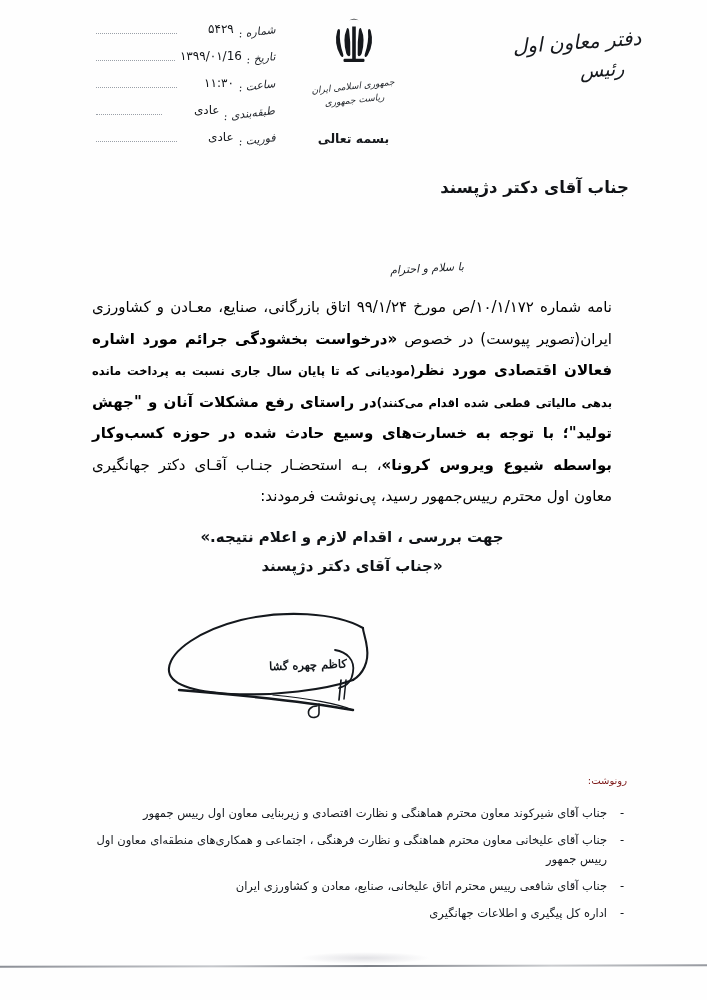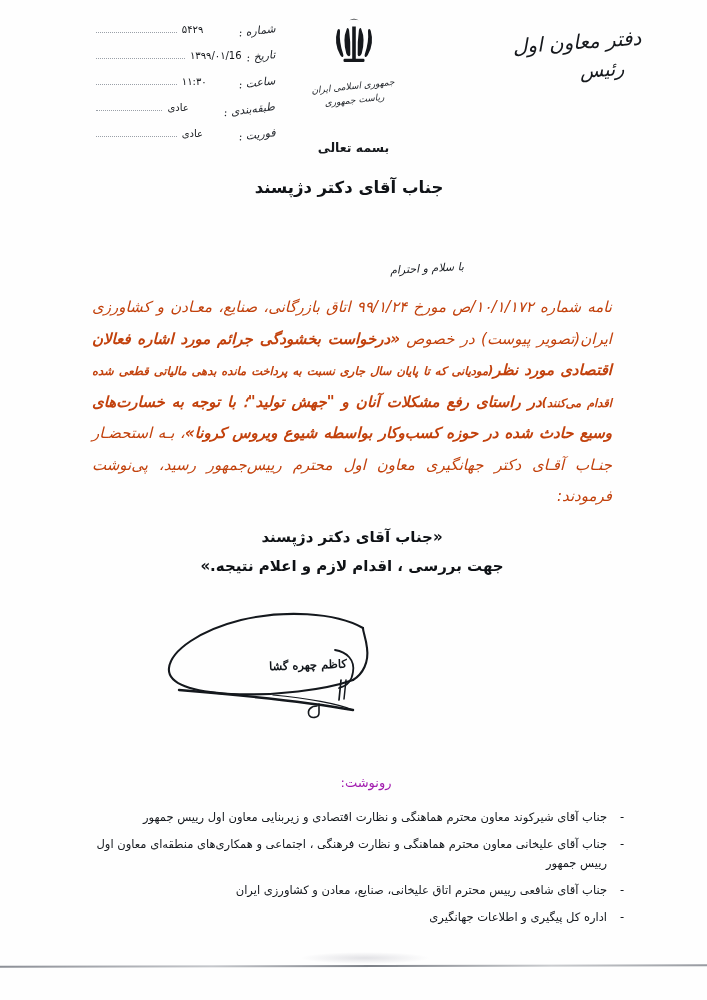--- a/index.html
+++ b/index.html
@@ -72,21 +72,21 @@
     text-align: center;
     font-family: "DejaVu Serif", "Liberation Serif", serif;
     font-size: 9px;
     font-style: italic;
     color: #22262b;
     line-height: 1.5;
     transform: rotate(-6deg);
   }
   .basmala {
     position: absolute;
-    top: 140px;
+    top: 131px;
     left: 0;
     right: 0;
     text-align: center;
     font-size: 12.5px;
     font-weight: bold;
     color: #16191d;
   }
 
   
   .meta {
@@ -106,42 +106,42 @@
   .meta-label {
     font-family: "DejaVu Serif", "Liberation Serif", serif;
     font-size: 11px;
     font-style: italic;
     color: #20242a;
     white-space: nowrap;
     transform: rotate(-7deg);
     transform-origin: right bottom;
   }
   .meta-value {
-    font-size: 10px;
+    font-size: 12px;
     color: #111418;
     white-space: nowrap;
     letter-spacing: 0.4px;
     min-width: 52px;
-    text-align: left;
+    text-align: right;
   }
   .meta-rule {
     flex: 1 1 auto;
     height: 9px;
     border-bottom: 1px dotted #9aa0a8;
     margin-bottom: 2px;
     min-width: 28px;
   }
 
   
   .addressee {
     position: absolute;
     top: 178px;
     right: 78px;
     width: 560px;
-    text-align: center;
+    text-align: right;
   }
   .addressee .line {
     font-size: 16.5px;
     font-weight: bold;
     color: #101317;
     letter-spacing: 0.2px;
     margin-bottom: 9px;
   }
 
   .salutation {
@@ -160,22 +160,21 @@
   
   .body-text {
     position: absolute;
     top: 292px;
     right: 95px;
     width: 520px;
     text-align: justify;
     text-align-last: right;
     font-size: 15px;
     line-height: 2.1;
-    color: #c2410c;
-    font-style: italic;
+    color: #000000;
   }
   .body-text b { font-weight: bold; }
   .body-text .small {
     font-size: 11.5px;
     font-weight: bold;
   }
 
   
   .directive {
     position: absolute;
@@ -218,23 +217,23 @@
   }
 
   
   .cc {
     position: absolute;
     top: 775px;
     right: 80px;
     width: 560px;
   }
   .cc-title {
-    text-align: center;
-    font-size: 13px;
-    color: #a21caf;
+    text-align: right;
+    font-size: 10px;
+    color: #7f1d1d;
     margin-bottom: 18px;
     padding-left: 38px;
   }
   .cc-list {
     list-style: none;
     margin: 0;
     padding: 0;
   }
   .cc-item {
     display: flex;
@@ -354,22 +353,22 @@
     <div class="line">جناب آقای دکتر دژپسند</div>
   </div>
 
   <div class="salutation">با سلام و احترام</div>
 
   <div class="body-text">
     <span>نامه شماره ۱۰/۱/۱۷۲/ص مورخ ۹۹/۱/۲۴ اتاق بازرگانی، صنایع، معـادن و کشاورزی ایران(تصویر پیوست) در خصوص </span><b>«درخواست بخشودگی جرائم مورد اشاره فعالان اقتصادی مورد نظر</b><span class="small">(مودیانی که تا پایان سال جاری نسبت به پرداخت مانده بدهی مالیاتی قطعی شده اقدام می‌کنند)</span><b>در راستای رفع مشکلات آنان و "جهش تولید"؛ با توجه به خسارت‌های وسیع حادث شده در حوزه کسب‌وکار بواسطه شیوع ویروس کرونا»</b><span>، بـه استحضـار جنـاب آقـای دکتر جهانگیری معاون اول محترم رییس‌جمهور رسید، پی‌نوشت فرمودند:</span>
   </div>
 
   <div class="directive">
+    <div class="dline">جهت بررسی ، اقدام لازم و اعلام نتیجه.»</div>
     <div class="dline">«جناب آقای دکتر دژپسند</div>
-    <div class="dline">جهت بررسی ، اقدام لازم و اعلام نتیجه.»</div>
   </div>
 
   <div class="signature">
     <span>
       <svg class="sig-svg" width="250" height="115" viewBox="0 0 250 115" aria-hidden="true">
         <g fill="none" stroke="#14181d" stroke-linecap="round" stroke-linejoin="round">
 
           <path d="M206 22 C 178 6, 126 4, 84 14 C 44 24, 14 44, 12 62
                    C 10 78, 36 86, 74 88 C 118 90, 168 84, 196 74" stroke-width="2.1"></path>
 

